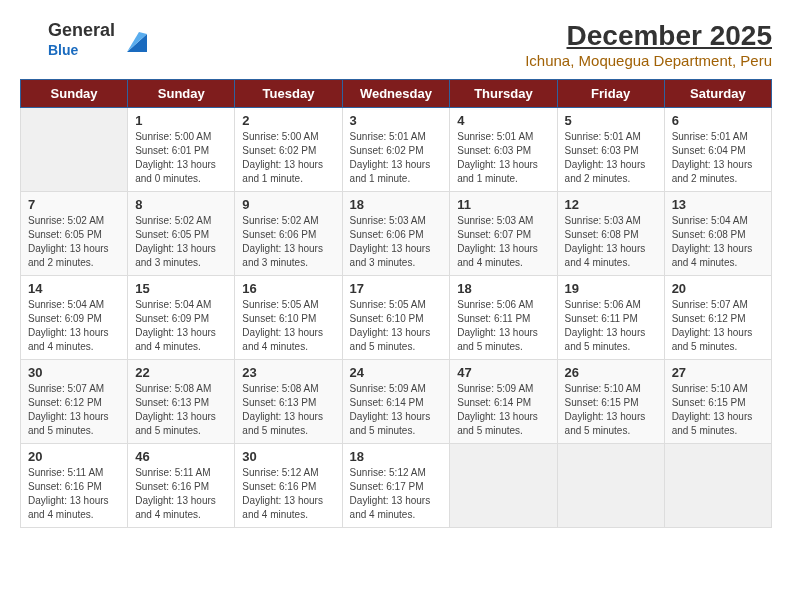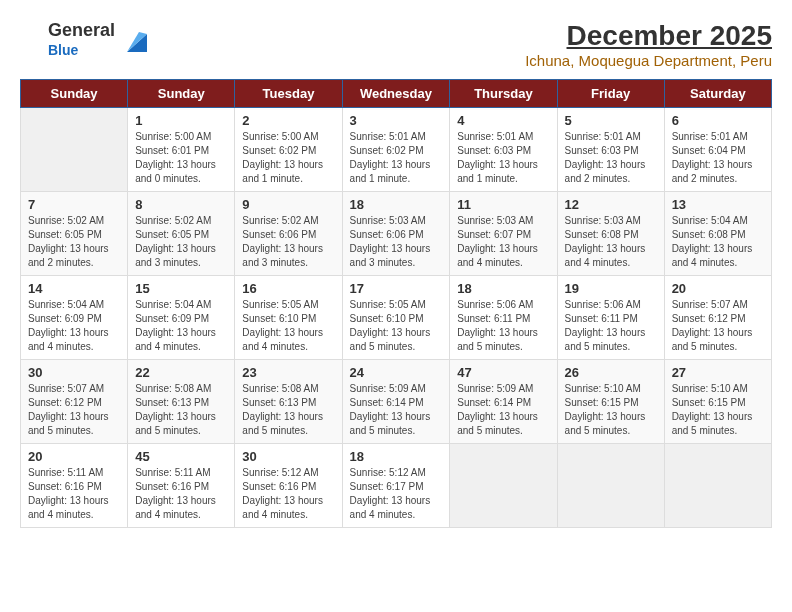--- a/index.html
+++ b/index.html
@@ -240,21 +240,21 @@
           <span class="day-number">27</span>
           <div class="day-info">Sunrise: 5:10 AM<br>Sunset: 6:15 PM<br>Daylight: 13 hours and 5 minutes.</div>
         </td>
       </tr>
       <tr>
         <td>
           <span class="day-number">20</span>
           <div class="day-info">Sunrise: 5:11 AM<br>Sunset: 6:16 PM<br>Daylight: 13 hours and 4 minutes.</div>
         </td>
         <td>
-          <span class="day-number">45</span>
+          <span class="day-number">46</span>
           <div class="day-info">Sunrise: 5:11 AM<br>Sunset: 6:16 PM<br>Daylight: 13 hours and 4 minutes.</div>
         </td>
         <td>
           <span class="day-number">30</span>
           <div class="day-info">Sunrise: 5:12 AM<br>Sunset: 6:16 PM<br>Daylight: 13 hours and 4 minutes.</div>
         </td>
         <td>
           <span class="day-number">18</span>
           <div class="day-info">Sunrise: 5:12 AM<br>Sunset: 6:17 PM<br>Daylight: 13 hours and 4 minutes.</div>
         </td>

